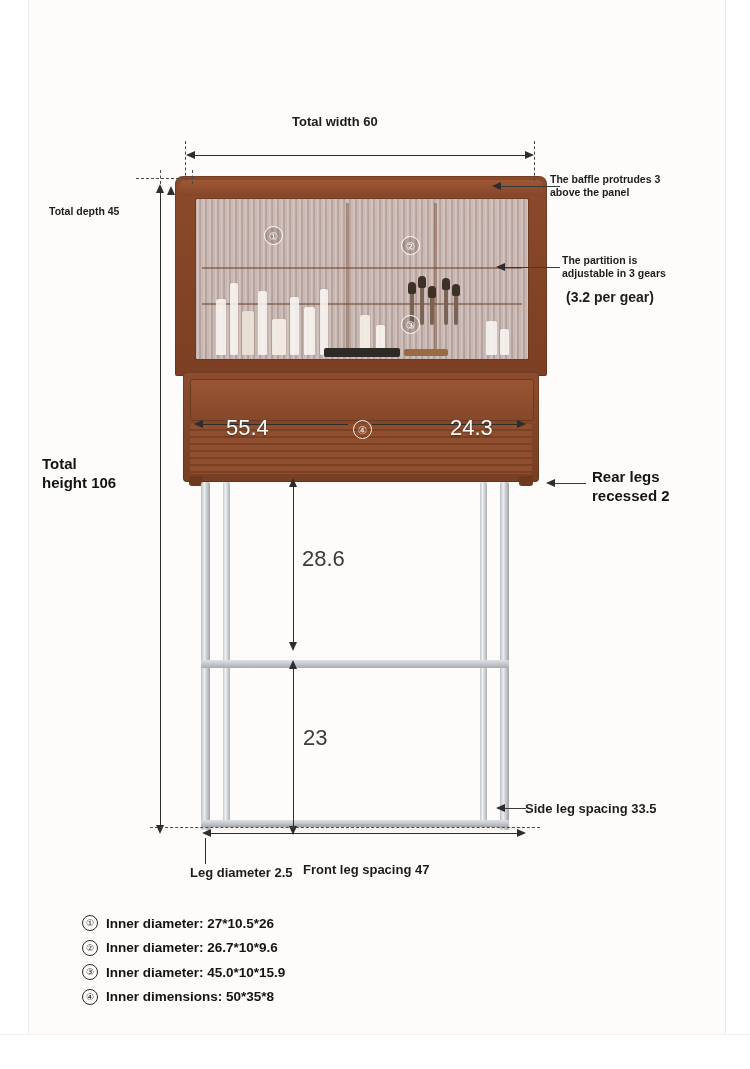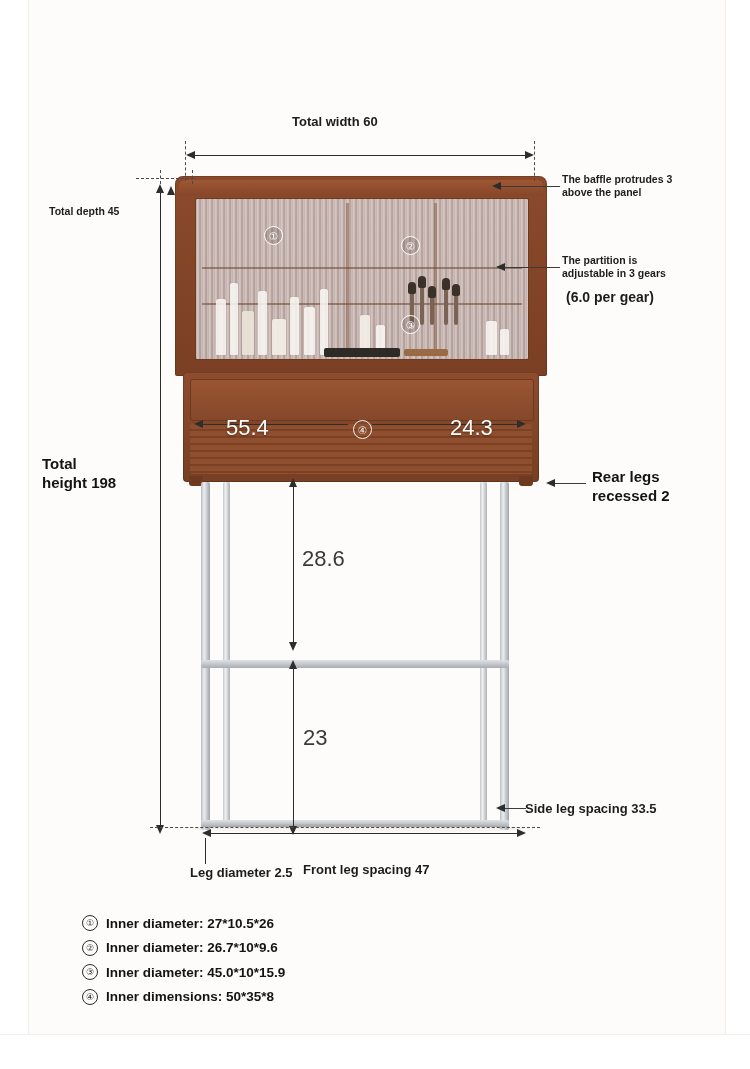--- a/index.html
+++ b/index.html
@@ -390,41 +390,41 @@
   <div class="arrow arrow-r" style="left:525px; top:151px;"></div>
 
   <div class="lbl-sm" style="left:49px; top:164px;margin-top:41px;"><span>Total depth 45</span></div>
   <div class="dash-h" style="left:136px; top:178px; width:58px;"></div>
   <div class="dash-v" style="left:160px; top:170px; height:14px;"></div>
   <div class="dash-v" style="left:192px; top:170px; height:14px;"></div>
   <div class="arrow arrow-u" style="left:167px; top:186px;"></div>
 
   <div class="hline-thin" style="left:494px; top:186px; width:66px;"></div>
   <div class="arrow arrow-l" style="left:492px; top:182px;"></div>
-  <div class="lbl-sm" style="left:562px; top:173px;"><span>The baffle protrudes 3
+  <div class="lbl-sm" style="left:550px; top:173px;"><span>The baffle protrudes 3
 above the panel</span></div>
 
   <div class="hline-thin" style="left:498px; top:267px; width:62px;"></div>
   <div class="arrow arrow-l" style="left:496px; top:263px;"></div>
   <div class="lbl-sm" style="left:562px; top:254px;"><span>The partition is
 adjustable in 3 gears</span></div>
-  <div class="lbl" style="left:566px; top:289px; font-size:14px;"><span>(6.0 per gear)</span></div>
+  <div class="lbl" style="left:566px; top:289px; font-size:14px;"><span>(3.2 per gear)</span></div>
 
   <div class="hline" style="left:196px; top:424px; width:152px;"></div>
   <div class="arrow arrow-l" style="left:194px; top:420px;"></div>
   <div class="hline" style="left:372px; top:424px; width:152px;"></div>
   <div class="arrow arrow-r" style="left:517px; top:420px;"></div>
   <div class="lbl-num-lg" style="left:226px; top:415px;"><span>55.4</span></div>
   <div class="lbl-num-lg" style="left:450px; top:415px;"><span>24.3</span></div>
 
   <div class="vline" style="left:160px; top:186px; height:646px;"></div>
   <div class="arrow arrow-u" style="left:156px; top:184px;"></div>
   <div class="arrow arrow-d" style="left:156px; top:825px;"></div>
   <div class="lbl-big" style="left:42px; top:455px;"><span>Total
-height 198</span></div>
+height 106</span></div>
 
   <div class="hline-thin" style="left:548px; top:483px; width:38px;"></div>
   <div class="arrow arrow-l" style="left:546px; top:479px;"></div>
   <div class="lbl-big" style="left:592px; top:468px;"><span>Rear legs
 recessed 2</span></div>
 
   <div class="vline" style="left:293px; top:480px; height:168px;"></div>
   <div class="arrow arrow-u" style="left:289px; top:478px;"></div>
   <div class="arrow arrow-d" style="left:289px; top:642px;"></div>
   <div class="lbl-num-dark" style="left:302px; top:546px;"><span>28.6</span></div>

